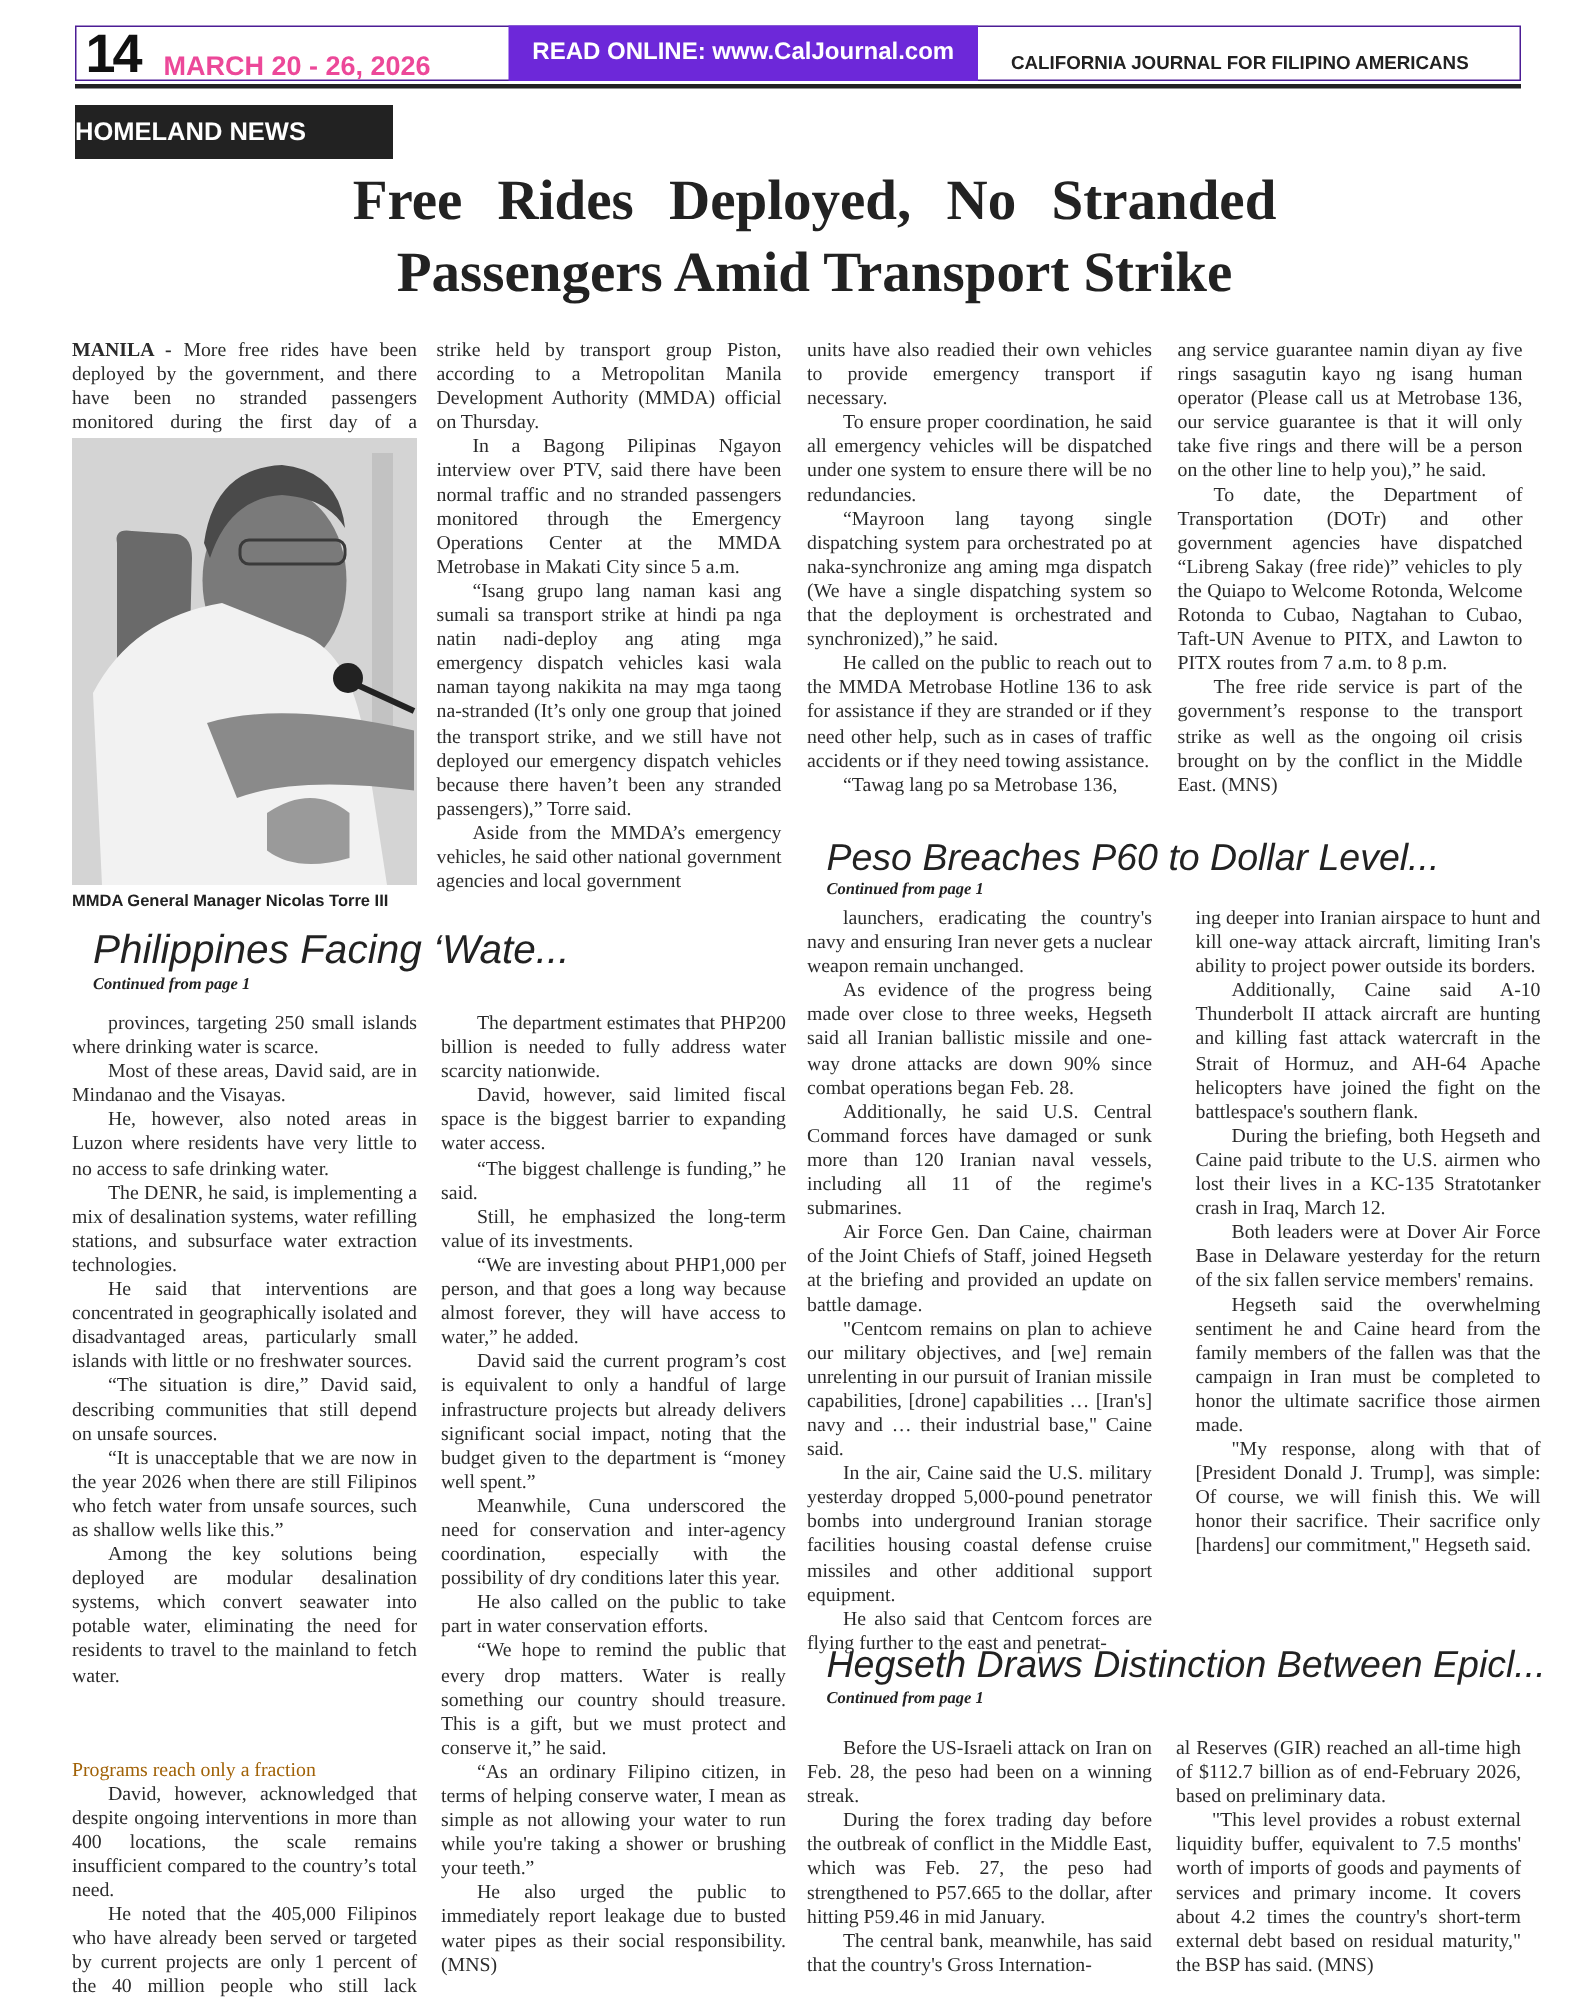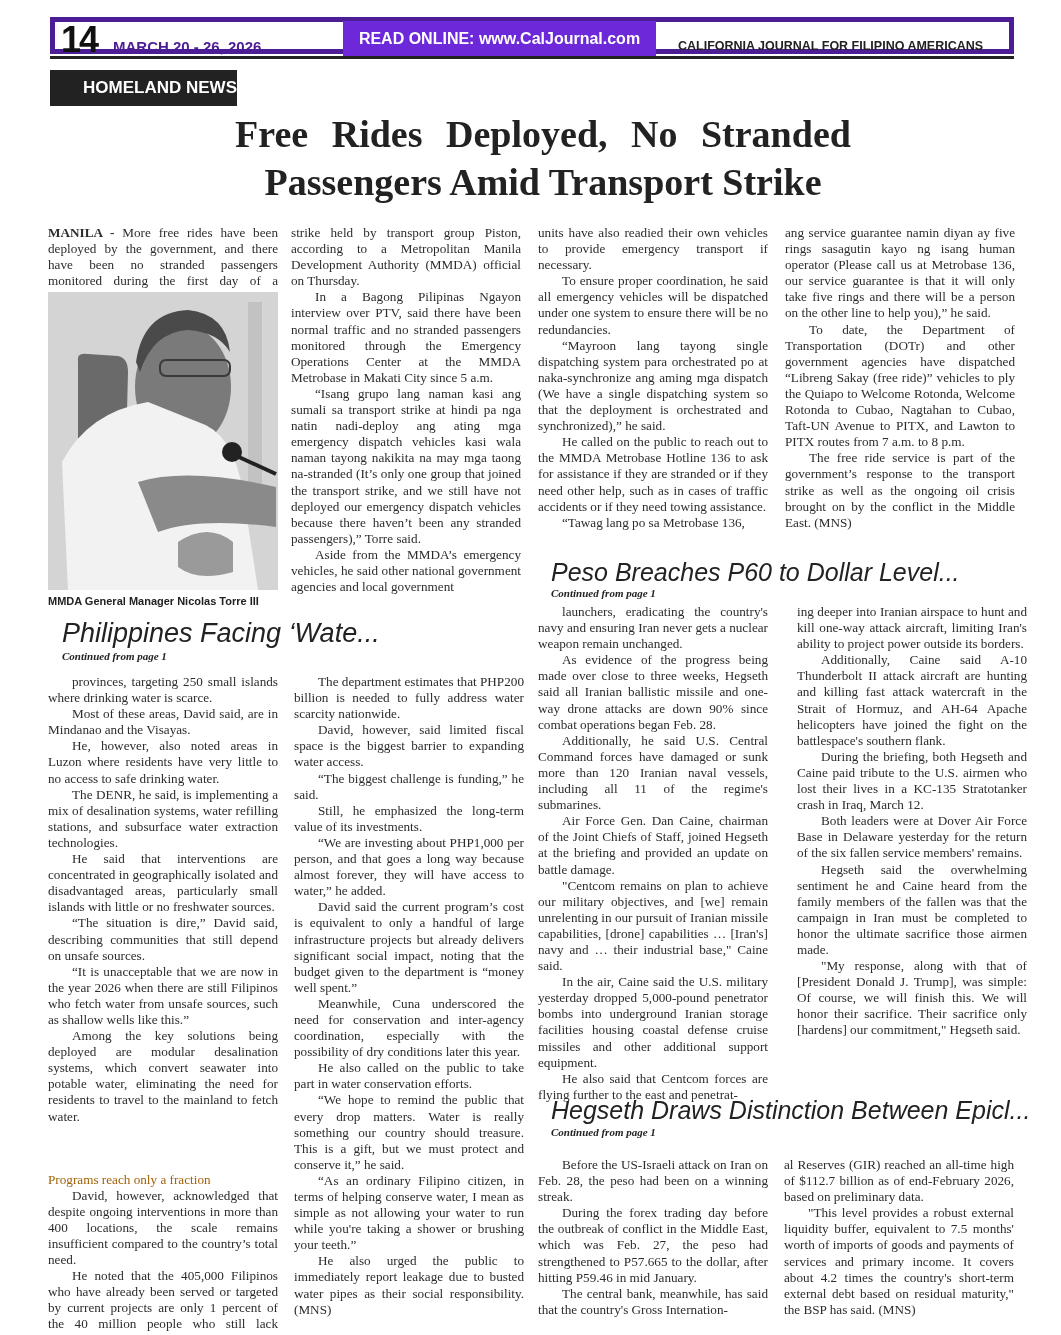--- a/index.html
+++ b/index.html
@@ -2,43 +2,43 @@
 <html><head>
 <meta charset="utf-8">
 <style>
   * { box-sizing: border-box; margin: 0; padding: 0; }
   html, body { width: 1061px; height: 1335px; background: #ffffff; overflow: hidden; }
   body { position: relative; font-family: "Liberation Serif", serif; color: #2a2a2a; }
 
   
   .masthead {
     position: absolute; left: 50px; top: 17px; width: 964px; height: 37px;
-    border: 5px solid #4c1d95; display: flex; align-items: stretch;
+    border: 1px solid #4c1d95; display: flex; align-items: stretch;
   }
   .masthead-rule { position: absolute; left: 50px; top: 56px; width: 964px; height: 3px; background: #222; }
   .page-num {
     font-family: "Liberation Sans", sans-serif; font-weight: bold; font-size: 36px;
     line-height: 36px; padding-left: 6px; width: 58px; letter-spacing: -2px; color: #111;
   }
   .issue-date {
-    font-family: "Liberation Sans", sans-serif; font-weight: bold; font-size: 15px;
-    padding-top: 16px; width: 230px; color: #4c1d95;
+    font-family: "Liberation Sans", sans-serif; font-weight: bold; font-size: 18px;
+    padding-top: 16px; width: 230px; color: #ec4899;
   }
   .read-online {
     background: #6d28d9; color: #fff; font-family: "Liberation Sans", sans-serif; font-weight: bold;
     font-size: 16px; width: 313px; text-align: center; padding-top: 9px; margin-top: -1px; height: 37px;
   }
   .paper-name {
     font-family: "Liberation Sans", sans-serif; font-weight: bold; font-size: 12.5px;
     padding-top: 17px; padding-left: 22px; color: #222; white-space: nowrap;
   }
   .section-tag {
-    position: absolute; left: 50px; top: 70px; width: 187px; height: 36px; background: #222; color: #fff;
+    position: absolute; left: 50px; top: 70px; width: 212px; height: 36px; background: #222; color: #fff;
     font-family: "Liberation Sans", sans-serif; font-weight: bold; font-size: 17px;
-    text-align: right; line-height: 36px;
+    text-align: left; line-height: 36px;
   }
 
   
   .headline {
     position: absolute; left: 193px; top: 110px; width: 700px;
     font-family: "Liberation Serif", serif; font-weight: bold; font-size: 38px; line-height: 48px; color: #222; text-align: center;
   }
   .headline .l1 { display: block; word-spacing: 14px; }
   .headline .l2 { display: block; }
 

